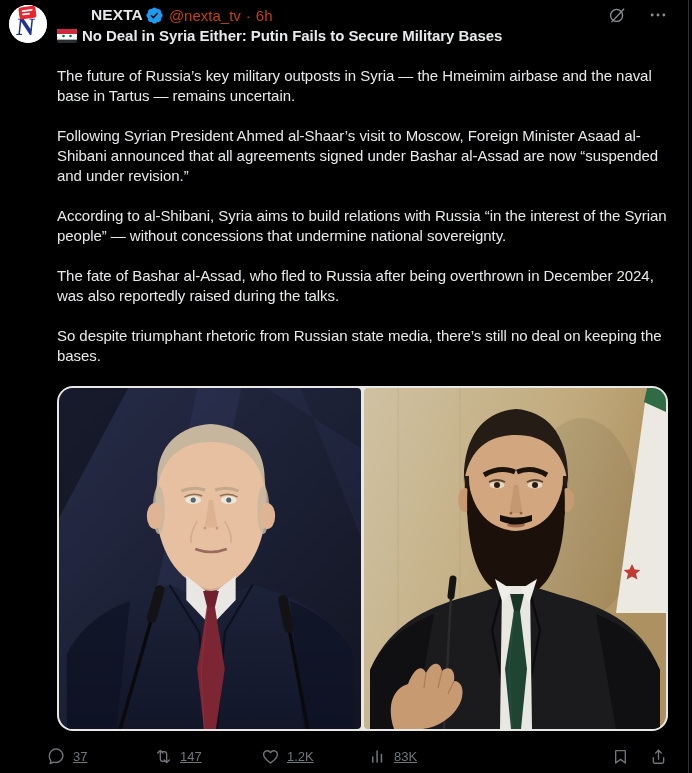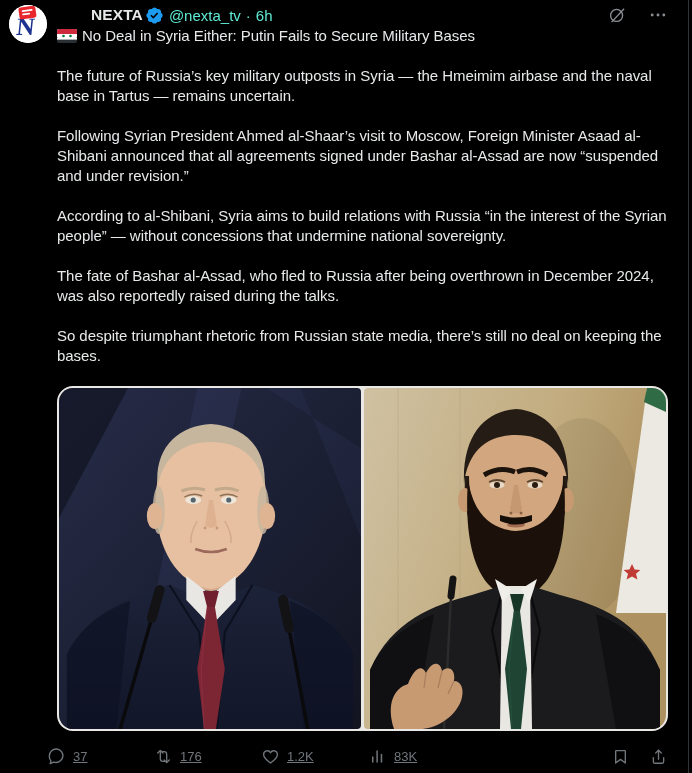--- a/index.html
+++ b/index.html
@@ -8,28 +8,28 @@
   .column { width:689px; min-height:773px; border-right:1px solid #2f3336; background:#000; }
   .tweet { display:flex; padding:4px 20px 0 9px; }
   .avatar-col { width:38px; margin-right:10px; flex-shrink:0; }
   .avatar { width:38px; height:38px; border-radius:50%; background:#fff; position:relative; overflow:hidden; cursor:pointer; margin-top:1px; }
   .content-col { flex:1; min-width:0; }
 
   
   .header-row { display:flex; align-items:center; height:22px;margin-left:34px; }
   .display-name { font-size:15.5px; font-weight:bold; color:#e7e9ea; letter-spacing:.1px; cursor:pointer; }
   .verified { width:19px; height:19px; margin-left:2px; flex-shrink:0; }
-  .meta { color:#5eead4; font-size:15px; margin-left:5px; display:flex; gap:5px; white-space:nowrap; }
+  .meta { color:#c2410c; font-size:15px; margin-left:5px; display:flex; gap:5px; white-space:nowrap; }
   .meta .handle, .meta .time { cursor:pointer; }
   .header-icons { margin-left:auto; display:flex; align-items:center; gap:21px; }
   .hicon { width:20px; height:20px; color:#8b8f93; cursor:pointer; }
 
   
   .tweet-text p { font-size:15px; line-height:20px; color:#e7e9ea; margin:0 0 20px; letter-spacing:-0.05px; }
-  .title-line { margin-top:4px; }
+  .title-line { margin-top:4px;font-weight:bold; }
   .flag { display:inline-block; width:20px; height:14px; vertical-align:-2px; margin-right:5px; }
 
   
   .media { margin-top:12px; width:100%; height:345px; border-radius:16px; background:#e9e8e5; padding:2px; display:flex; gap:3px; overflow:hidden; }
   .photo { flex:1; min-width:0; overflow:hidden; cursor:pointer; }
   .photo svg { display:block; width:100%; height:100%; }
   .photo-left { border-radius:14px 4px 4px 14px; }
   .photo-right { border-radius:4px 14px 14px 4px; }
 
   
@@ -222,21 +222,21 @@
           </svg>
           <span class="action-count">37</span>
         </div>
         <div class="action-group">
           <svg class="aicon" viewBox="0 0 24 24" fill="none" stroke="currentColor" stroke-width="1.7" stroke-linecap="round" stroke-linejoin="round">
             <path d="M4.7 7.6 8 4.3l3.3 3.3"></path>
               <path d="M8 4.9v10a3.2 3.2 0 0 0 3.2 3.2h1.9"></path>
             <path d="M19.3 16.4 16 19.7l-3.3-3.3"></path>
               <path d="M16 19.1v-10A3.2 3.2 0 0 0 12.8 5.9h-1.9"></path>
           </svg>
-          <span class="action-count">176</span>
+          <span class="action-count">147</span>
         </div>
         <div class="action-group">
           <svg class="aicon" viewBox="0 0 24 24">
             <path d="M12 20.3 C7 16.6 3.3 13.4 3.3 9.4 a4.6 4.6 0 0 1 8.7-2.1 A4.6 4.6 0 0 1 20.7 9.4 c0 4-3.7 7.2-8.7 10.9 z" fill="none" stroke="currentColor" stroke-width="1.7" stroke-linejoin="round"></path>
           </svg>
           <span class="action-count">1.2K</span>
         </div>
         <div class="action-group">
           <svg class="aicon" viewBox="0 0 24 24" fill="none" stroke="currentColor" stroke-width="1.9" stroke-linecap="round">
             <line x1="6" y1="19" x2="6" y2="12.5"></line>

